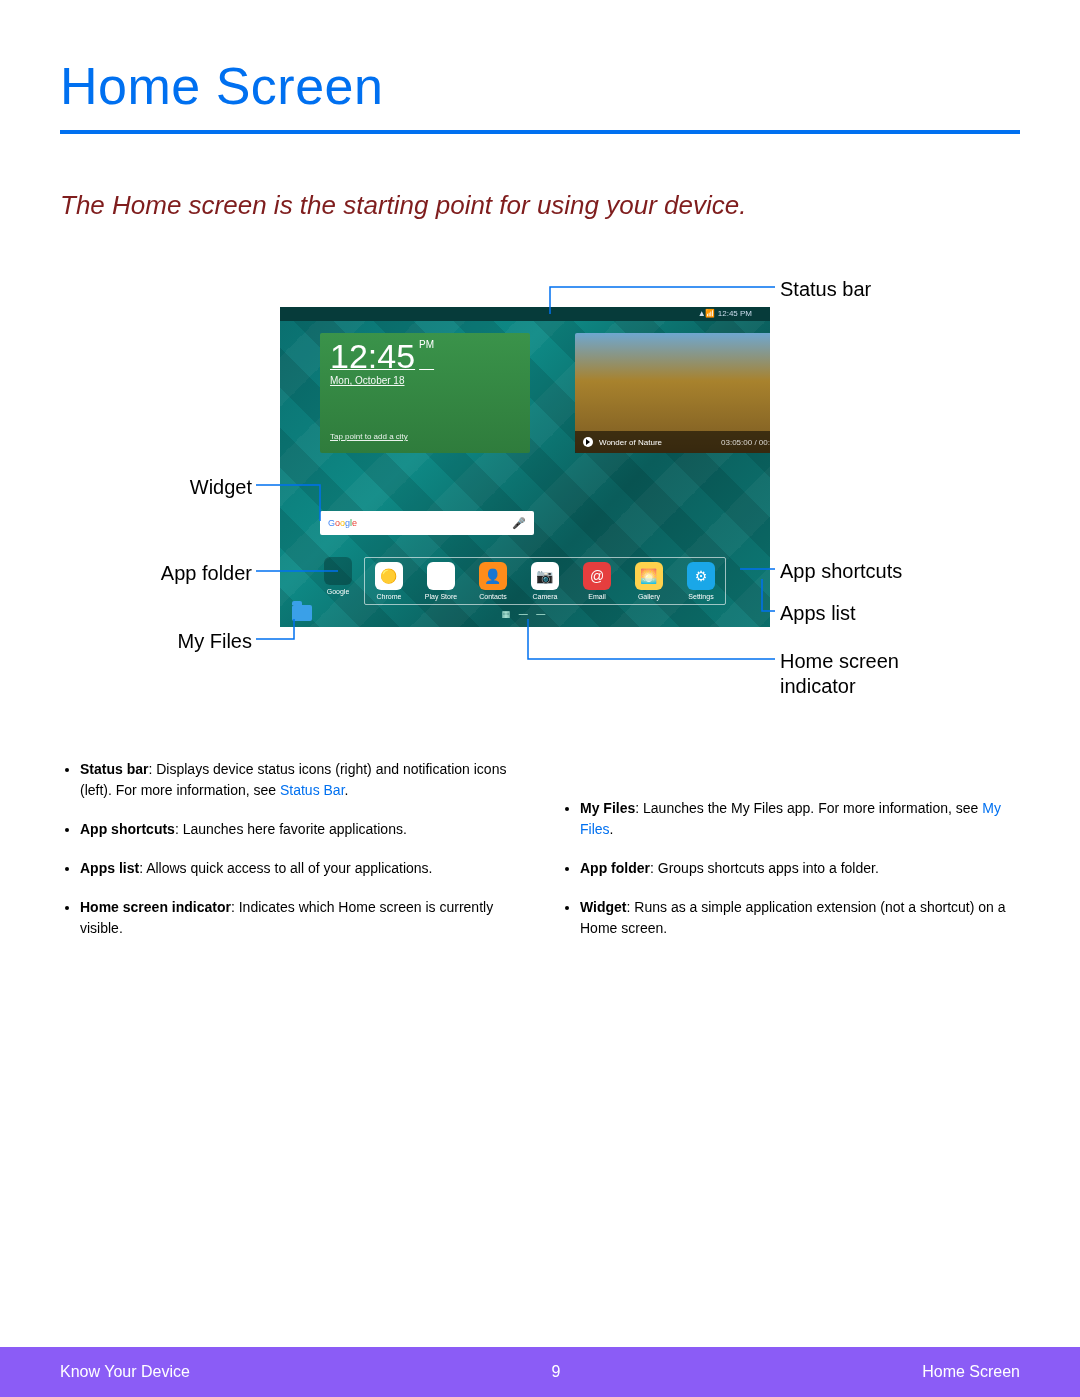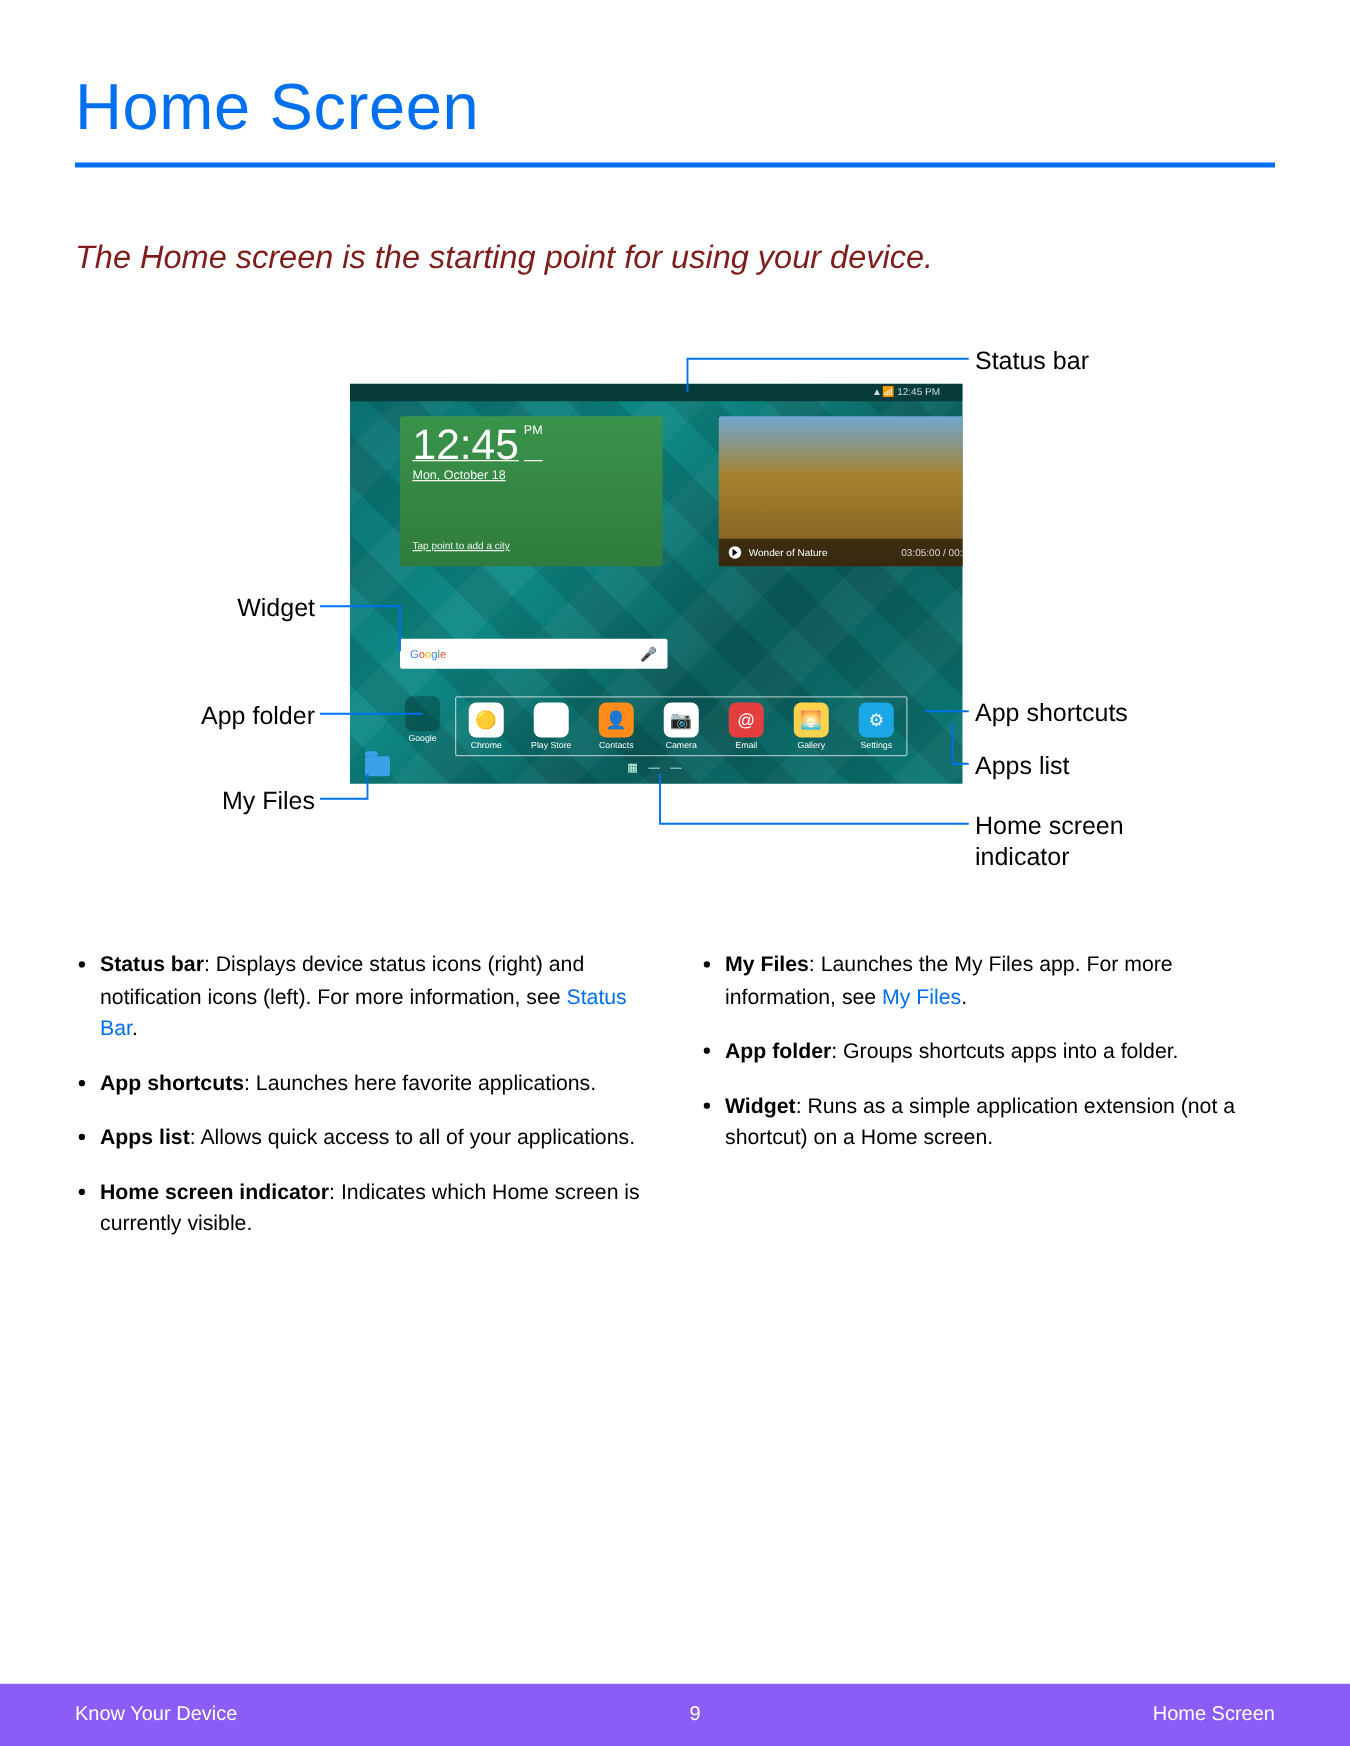--- a/index.html
+++ b/index.html
@@ -192,22 +192,23 @@
     letter-spacing: 3px;
   }
 
   
   .lines { position: absolute; left:0; top:0; width:100%; height:100%; pointer-events:none; }
 
   
   .columns {
     display: flex;
     gap: 40px;
-    font-size: 17px;
+    font-size: 14px;
     line-height: 1.5;
+    align-items: flex-end;
   }
   .col { flex: 1; }
   .col ul { list-style: disc; padding-left: 20px; }
   .col li { margin-bottom: 18px; }
   .link { color: #0070f0; }
 
   
   .footer {
     position: absolute;
     left: 0; right: 0; bottom: 0;

